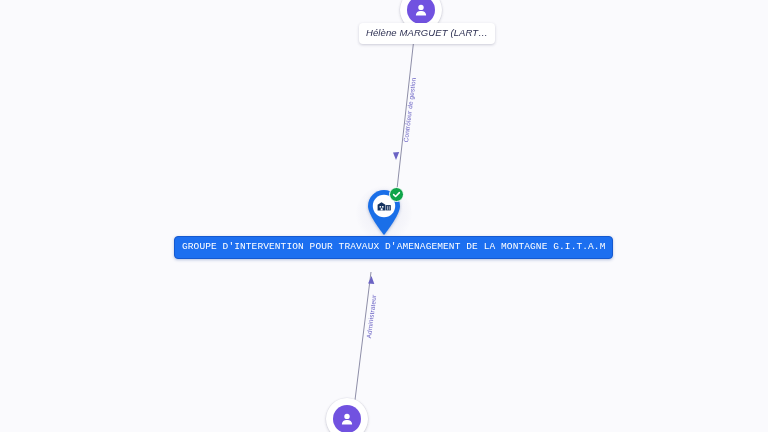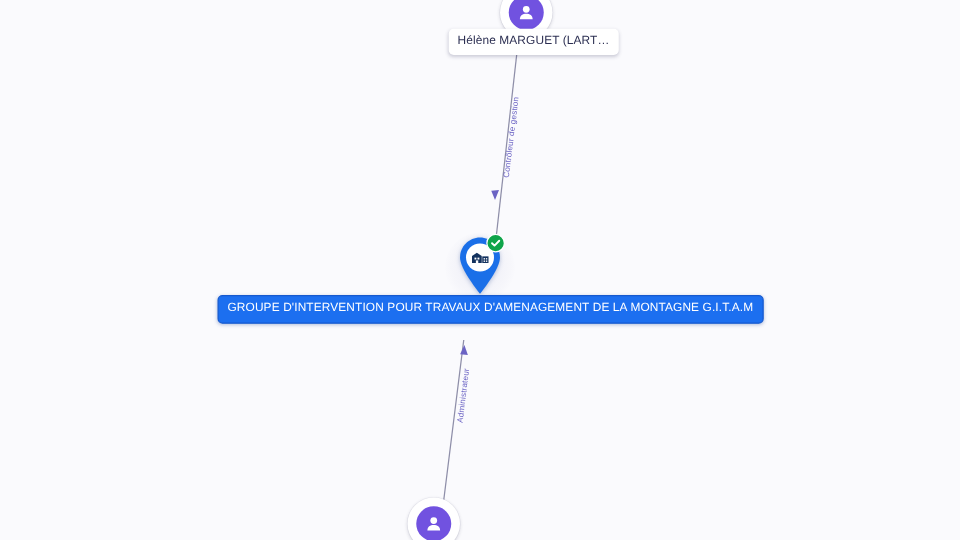--- a/index.html
+++ b/index.html
@@ -95,34 +95,36 @@
     position: absolute;
     background: #ffffff;
     color: #2c2f52;
     font-size: 9.5px;
     line-height: 1;
     letter-spacing: 0.1px;
     padding: 5px 7px 6px 7px;
     border-radius: 4px;
     box-shadow: 0 1px 3px rgba(40,40,80,0.22);
     white-space: nowrap;
+    font-style: italic;
   }
   .banner-label {
     position: absolute;
     background: #1c6ff0;
     color: #ffffff;
     font-size: 9.5px;
     line-height: 1;
     letter-spacing: 0.1px;
     padding: 5px 7px 6px 7px;
     border-radius: 4px;
     box-shadow: 0 1px 3px rgba(20,60,150,0.30);
     white-space: nowrap;
     border: 1px solid #1559cf;
     box-sizing: border-box;
+    font-family: Liberation Mono, monospace;
   }
   .edge-label {
     position: absolute;
     color: #6b63c4;
     font-size: 6.5px;
     line-height: 1;
     letter-spacing: 0.15px;
     white-space: nowrap;
     transform-origin: 0 0;
   }

